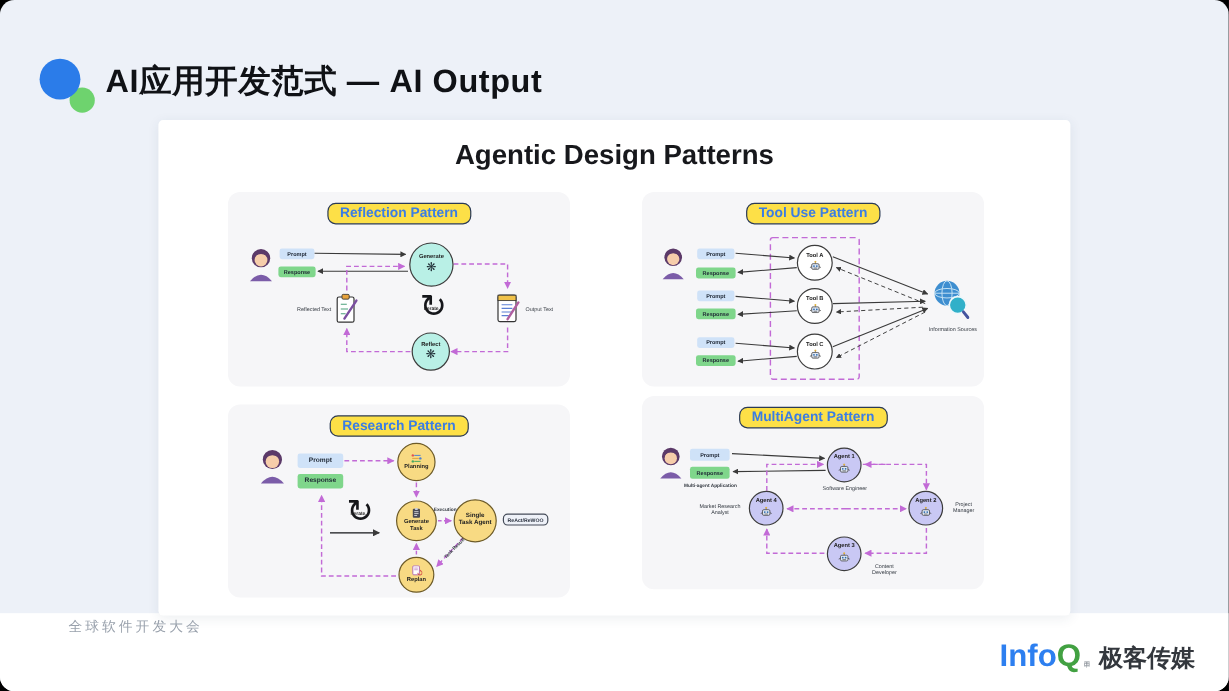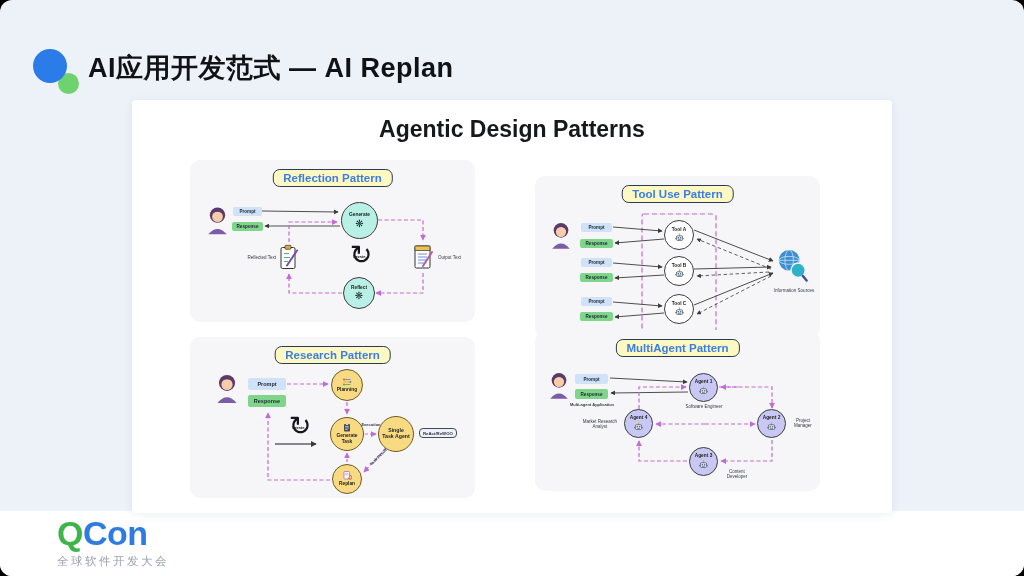--- a/index.html
+++ b/index.html
@@ -11,23 +11,23 @@
   .logo-green{position:absolute;left:25px;top:24px;width:21px;height:21px;border-radius:50%;background:#6ed36e;}
   .logo-blue{position:absolute;left:0;top:0;width:34px;height:34px;border-radius:50%;background:#2b7ce9;}
   .slide-title{position:absolute;left:88px;top:50px;font-size:27px;font-weight:700;color:#101216;letter-spacing:.5px;}
 
   
   .card{position:absolute;left:132px;top:100px;width:760px;height:413px;background:#fff;border-radius:4px;box-shadow:0 2px 10px rgba(40,60,90,.08);}
   .card-title{position:absolute;left:0;top:16px;width:100%;text-align:center;font-size:23px;font-weight:700;color:#17181c;}
 
   
   .panel{position:absolute;width:285px;height:162px;background:#f6f6f8;border-radius:10px;}
-  .p1{left:58px;top:60px;}  .p2{left:403px;top:76px;text-decoration:underline;}
+  .p1{left:58px;top:60px;}  .p2{left:403px;top:60px;text-decoration:underline;}
   .p3{left:58px;top:237px;height:161px;} .p4{left:403px;top:230px;height:161px;}
-  .ptitle{position:absolute;left:50%;transform:translateX(-50%);top:9px;border:1.4px solid #2b3a55;border-radius:7px;background:#fef9c3;color:#3b7de4;font-weight:700;font-size:11.5px;padding:2px 10px;white-space:nowrap;}
+  .ptitle{position:absolute;left:50%;transform:translateX(-50%);top:9px;border:1.4px solid #2b3a55;border-radius:7px;background:#fde047;color:#3b7de4;font-weight:700;font-size:11.5px;padding:2px 10px;white-space:nowrap;}
   .wires{position:absolute;left:0;top:0;width:100%;height:100%;}
 
   .avatar{position:absolute;}
   .chip{position:absolute;display:flex;align-items:center;justify-content:center;border-radius:2px;color:#1d2633;font-weight:600;font-size:4.6px;}
   .chip.blue{background:#cfe2f8;} .chip.green{background:#7fd68b;}
 
   .circ{position:absolute;border-radius:50%;display:flex;flex-direction:column;align-items:center;justify-content:center;text-align:center;border:1.1px solid #3c3c3c;box-sizing:border-box;gap:1px;}
   .circ.teal{background:#b9f0e6;}
   .circ.yellow{background:#f8da83;border-color:#6d5b28;}
   .circ.lav{background:#c9c8f4;}
@@ -58,21 +58,21 @@
 </head>
 <body>
 
 <div class="slide">
   <div class="footer-band"></div>
 
   <div class="brand">
     <div class="logo-green"></div>
     <div class="logo-blue"></div>
   </div>
-  <div class="slide-title">AI应用开发范式 — AI Replan</div>
+  <div class="slide-title">AI应用开发范式 — AI Output</div>
 
   <div class="card">
     <div class="card-title">Agentic Design Patterns</div>
 
     <div class="panel p1">
       <svg class="wires" viewBox="0 0 285 162">
         <defs>
           <marker id="bk1" viewBox="0 0 8 8" refX="7" refY="4" markerWidth="5.5" markerHeight="5.5" orient="auto">
               <path d="M0,0 L8,4 L0,8 Z" fill="#3a3a3a"></path>
             </marker>
@@ -370,16 +370,21 @@
             <line x1="4.4" y1="7" x2="7.6" y2="7" stroke="#444" stroke-width="0.6"></line>
             <line x1="1" y1="6.5" x2="2.6" y2="5.8" stroke="#444" stroke-width="0.7"></line>
             <line x1="11" y1="6.5" x2="9.4" y2="5.8" stroke="#444" stroke-width="0.7"></line>
           </svg>
       </div>
       <div class="plabel" style="left:45px;top:89px;width:40px;">Market Research Analyst</div>
     </div>
   </div>
 
   <div class="qcon">
-    <div class="big"><span class="q">Q</span><span class="con">Con</span></div>
     <div class="sub">全球软件开发大会</div>
   </div>
+  <div class="infoq">
+    <span class="info">Info</span>
+      <span class="iq">Q</span>
+      <span class="cn">中国</span>
+      <span class="geek">极客传媒</span>
+  </div>
 </div>
 
 </body></html>

